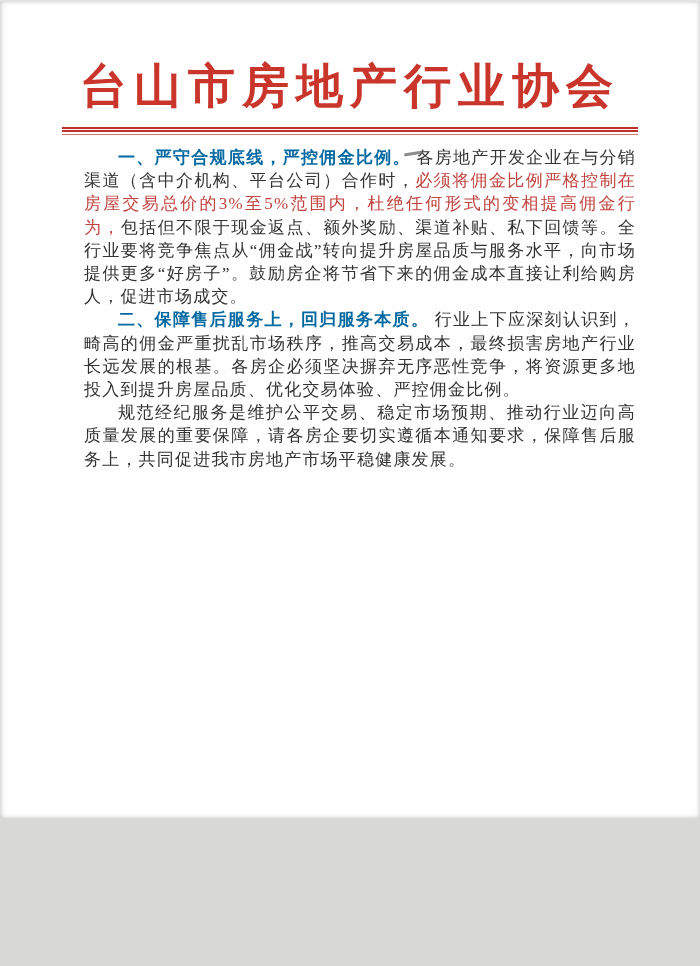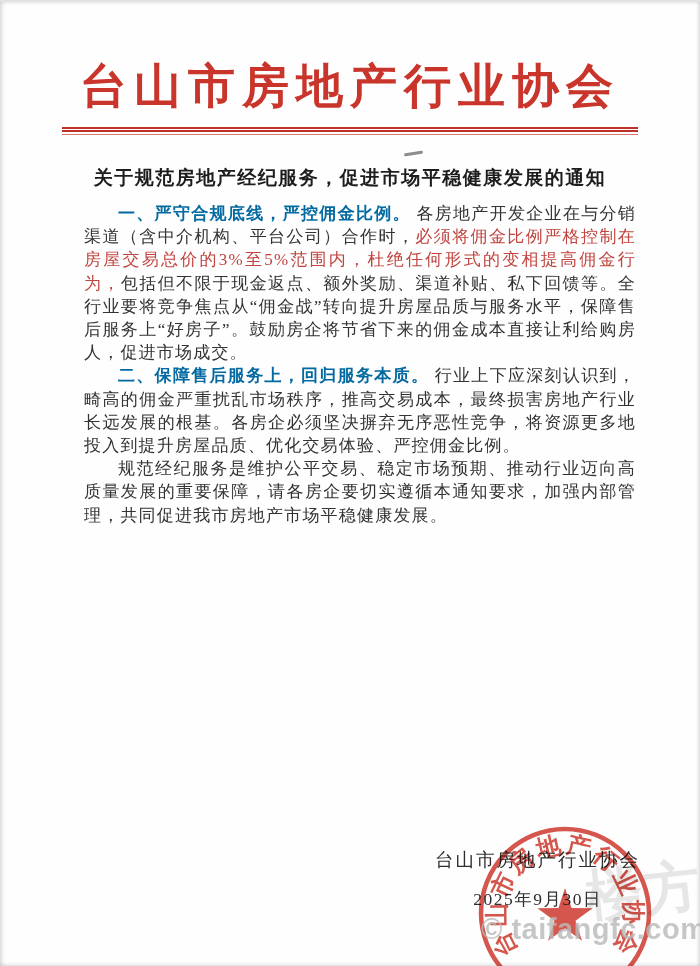--- a/index.html
+++ b/index.html
@@ -1,18 +1,18 @@
 <!DOCTYPE html>
 <html lang="zh"><head>
 <meta charset="utf-8">
 <style>
   html,body{margin:0;padding:0;background:#d8d8d6;}
   .page{
     position:relative;
-    width:700px;height:966px;
+    width:700px;height:818px;
     margin:0 auto;
     background:#fefefe;
     overflow:hidden;
     box-shadow:inset 0 2px 4px rgba(0,0,0,.14), inset 3px 0 5px rgba(0,0,0,.06), inset -2px 0 4px rgba(0,0,0,.05), inset 0 -2px 4px rgba(0,0,0,.05);
     font-family:"Liberation Serif","DejaVu Serif",serif;
     color:#2e2e2e;
   }
   .top-edge{position:absolute;top:0;left:0;right:0;height:2px;background:#e3e3e1;}
   .assoc-title{
     margin:58px 30px 0 30px;
@@ -109,31 +109,30 @@
   <div class="rule">
     <div class="l1"></div>
       <div class="g1"></div>
       <div class="l2"></div>
       <div class="g2"></div>
       <div class="l3"></div>
   </div>
 
   <div class="pen-mark"></div>
 
-  <h2 class="subtitle">关于规范房地产经纪服务，促进市场平稳健康发展的通知</h2>
 
   <div class="body-text">
 
 
-    <p class="para"><span class="sec-heading">一、严守合规底线，严控佣金比例。</span><span> 各房地产开发企业在与分销渠道（含中介机构、平台公司）合作时，</span><span class="highlight">必须将佣金比例严格控制在房屋交易总价的3%至5%范围内，杜绝任何形式的变相提高佣金行为，</span><span>包括但不限于现金返点、额外奖励、渠道补贴、私下回馈等。全行业要将竞争焦点从“佣金战”转向提升房屋品质与服务水平，保障售后服务上“好房子”。鼓励房企将节省下来的佣金成本直接让利给购房人，促进市场成交。</span></p>
+    <p class="para"><span class="sec-heading">一、严守合规底线，严控佣金比例。</span><span> 各房地产开发企业在与分销渠道（含中介机构、平台公司）合作时，</span><span class="highlight">必须将佣金比例严格控制在房屋交易总价的3%至5%范围内，杜绝任何形式的变相提高佣金行为，</span><span>包括但不限于现金返点、额外奖励、渠道补贴、私下回馈等。全行业要将竞争焦点从“佣金战”转向提升房屋品质与服务水平，向市场提供更多“好房子”。鼓励房企将节省下来的佣金成本直接让利给购房人，促进市场成交。</span></p>
 
     <p class="para"><span class="sec-heading">二、保障售后服务上，回归服务本质。</span><span> 行业上下应深刻认识到，畸高的佣金严重扰乱市场秩序，推高交易成本，最终损害房地产行业长远发展的根基。各房企必须坚决摒弃无序恶性竞争，将资源更多地投入到提升房屋品质、优化交易体验、严控佣金比例。</span></p>
 
 
-    <p class="para">规范经纪服务是维护公平交易、稳定市场预期、推动行业迈向高质量发展的重要保障，请各房企要切实遵循本通知要求，加强内部管理，共同促进我市房地产市场平稳健康发展。</p>
+    <p class="para">规范经纪服务是维护公平交易、稳定市场预期、推动行业迈向高质量发展的重要保障，请各房企要切实遵循本通知要求，保障售后服务上，共同促进我市房地产市场平稳健康发展。</p>
   </div>
 
   <div class="signature">
     <div class="sig-org">台山市房地产行业协会</div>
     <div class="sig-date">2025年9月30日</div>
   </div>
 
   <div class="wm-logo">楼方+</div>
 
   <svg class="seal" viewBox="0 0 178 178" xmlns="http://www.w3.org/2000/svg">

